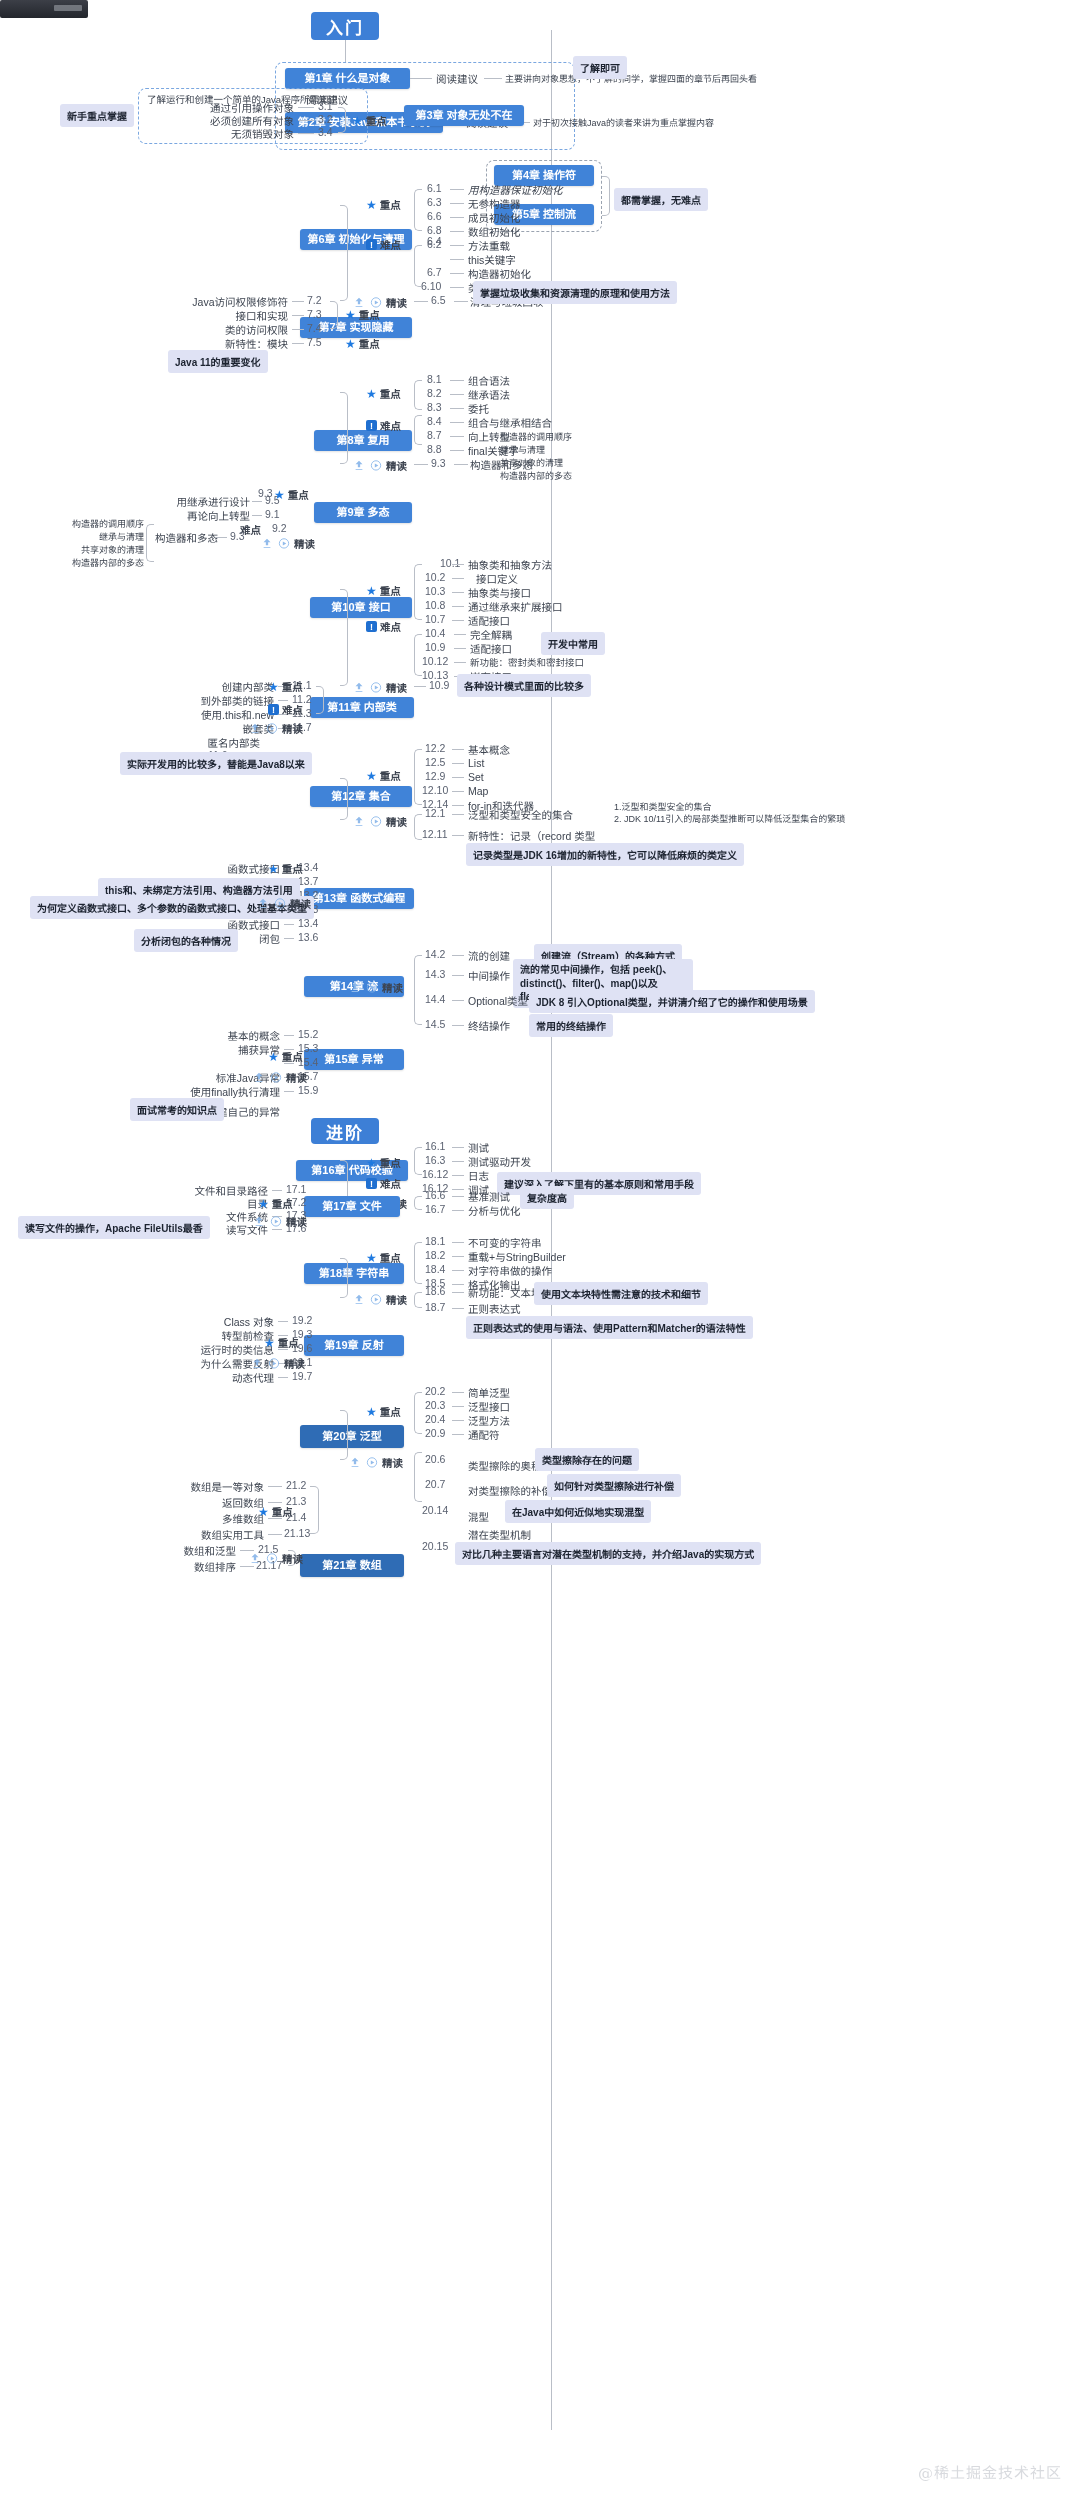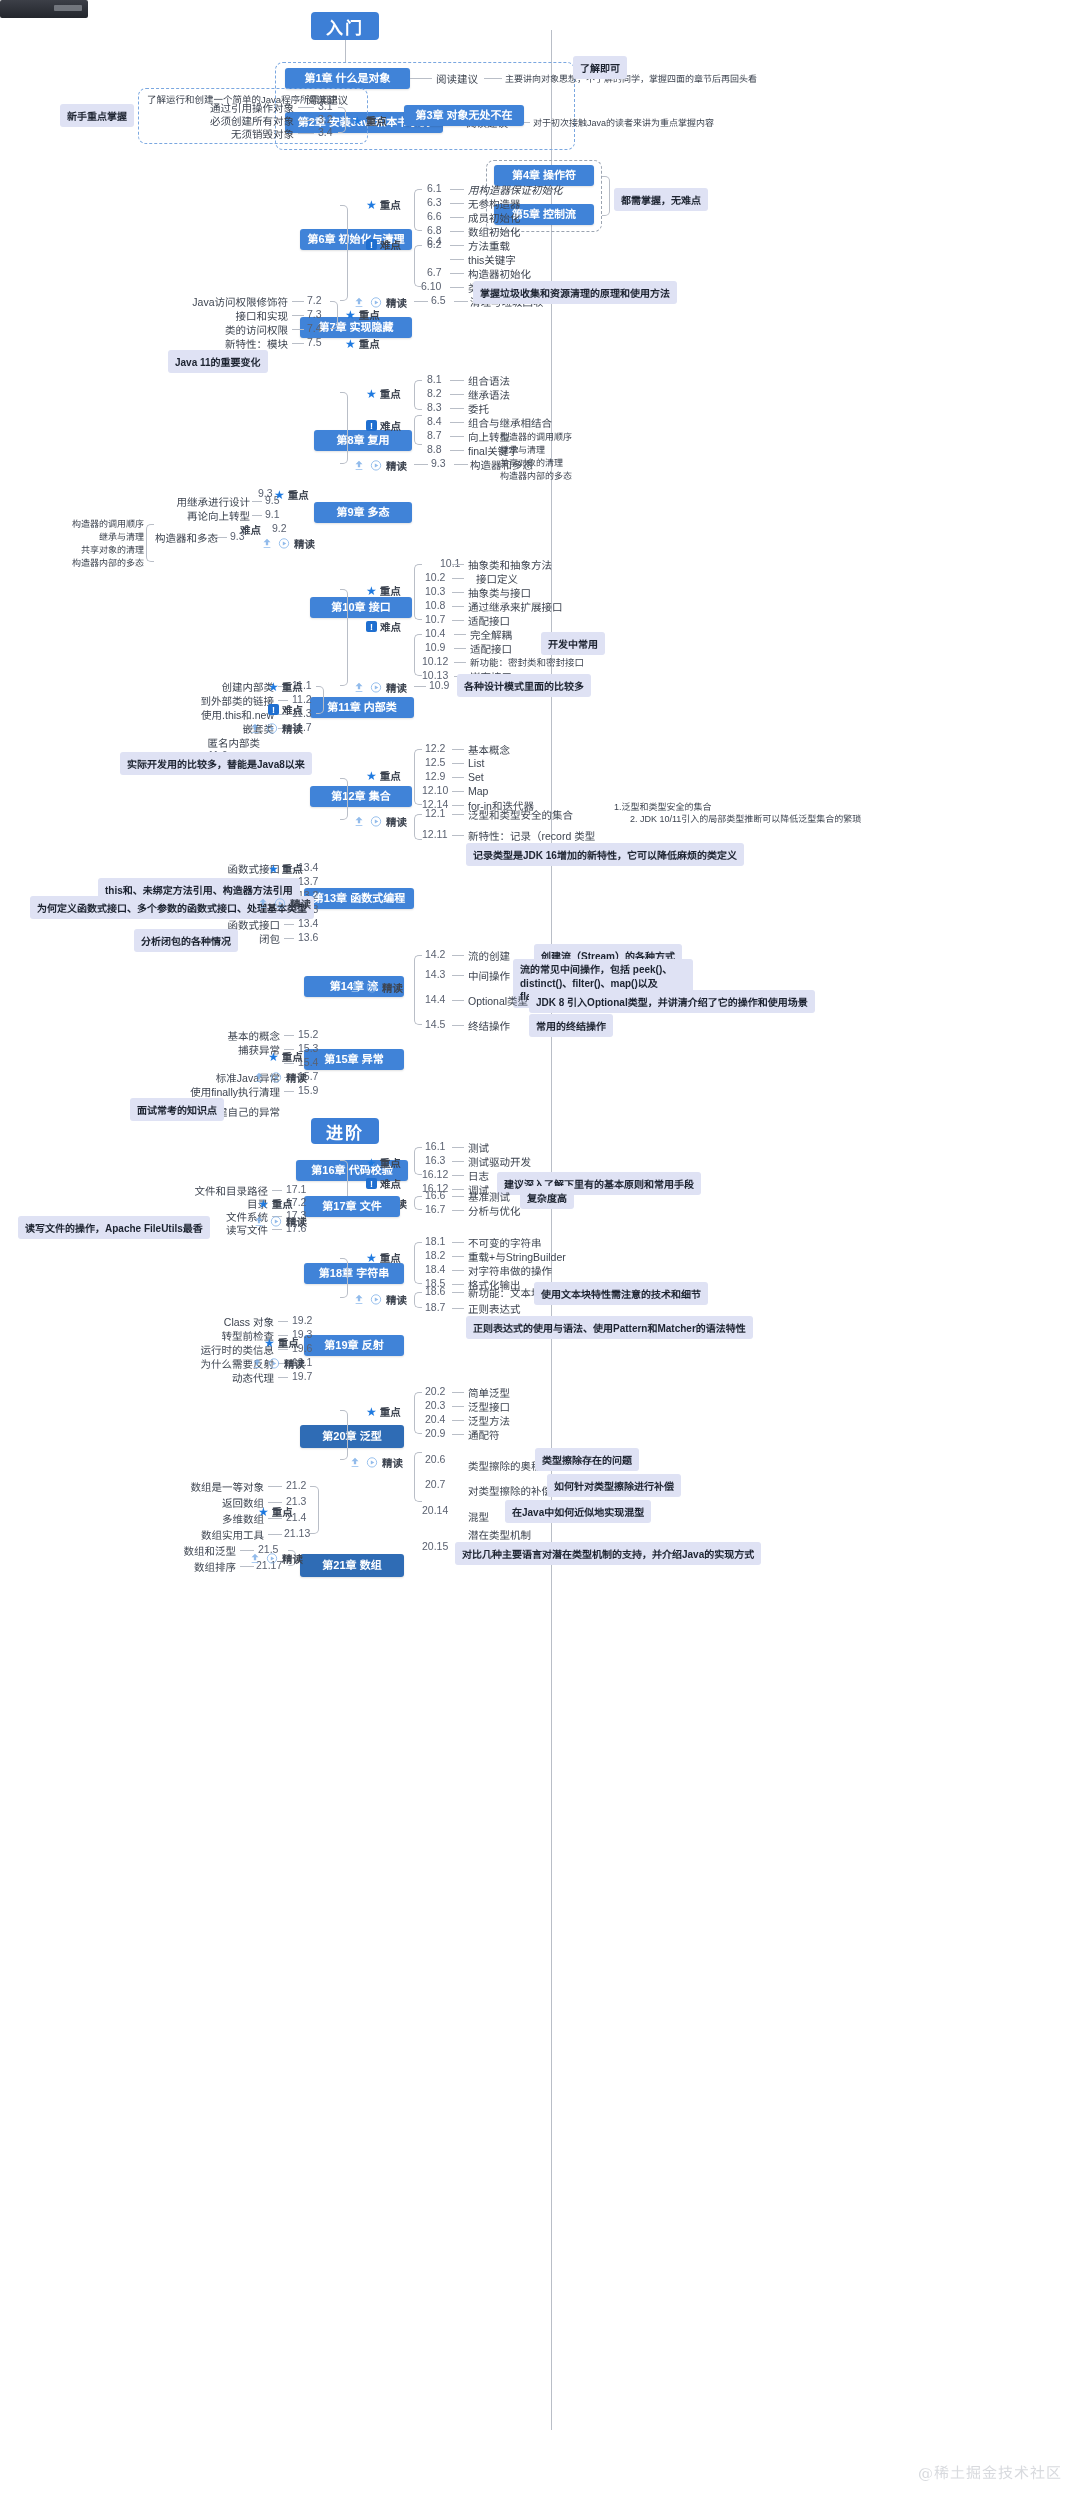--- a/index.html
+++ b/index.html
@@ -471,21 +471,21 @@
         <circle cx="12" cy="11" r="8" fill="none" stroke="#7fb0e8" stroke-width="1.6"></circle>
         <path d="M10 7.5 L16 11 L10 14.5 Z" fill="#7fb0e8"></path>
       </svg>
     <span>精读</span>
   </div>
   <div class="brk" style="left:414px;top:814px;width:8px;height:26px;"></div>
   <div class="abs num" style="left:425px;top:807px;">12.1</div>
   <div class="hl" style="left:452px;top:814px;width:12px;"></div>
   <div class="abs leaf" style="left:468px;top:807px;height:14px;">泛型和类型安全的集合</div>
   <div class="abs leaf" style="left:614px;top:800px;height:13px;font-size:9px;">1.泛型和类型安全的集合</div>
-  <div class="abs leaf" style="left:614px;top:812px;height:13px;font-size:9px;margin-left:16px;">2. JDK 10/11引入的局部类型推断可以降低泛型集合的繁琐</div>
+  <div class="abs leaf" style="left:614px;top:812px;height:13px;font-size:9px;">2. JDK 10/11引入的局部类型推断可以降低泛型集合的繁琐</div>
   <div class="abs num" style="left:422px;top:828px;">12.11</div>
   <div class="hl" style="left:452px;top:835px;width:12px;"></div>
   <div class="abs leaf" style="left:468px;top:828px;height:14px;">新特性：记录（record 类型</div>
   <div class="abs note" style="left:466px;top:843px;">记录类型是JDK 16增加的新特性，它可以降低麻烦的类定义</div>
   <div class="brk-r" style="left:340px;top:778px;width:8px;height:42px;"></div>
 
   <div class="abs chap" style="left:304px;top:888px;width:110px;height:21px;">第13章 函数式编程</div>
   <div class="abs leaf r" style="left:190px;top:861px;width:90px;height:14px;">函数式接口</div>
   <div class="hl" style="left:284px;top:868px;width:10px;"></div>
   <div class="abs num" style="left:298px;top:861px;">13.4</div>

